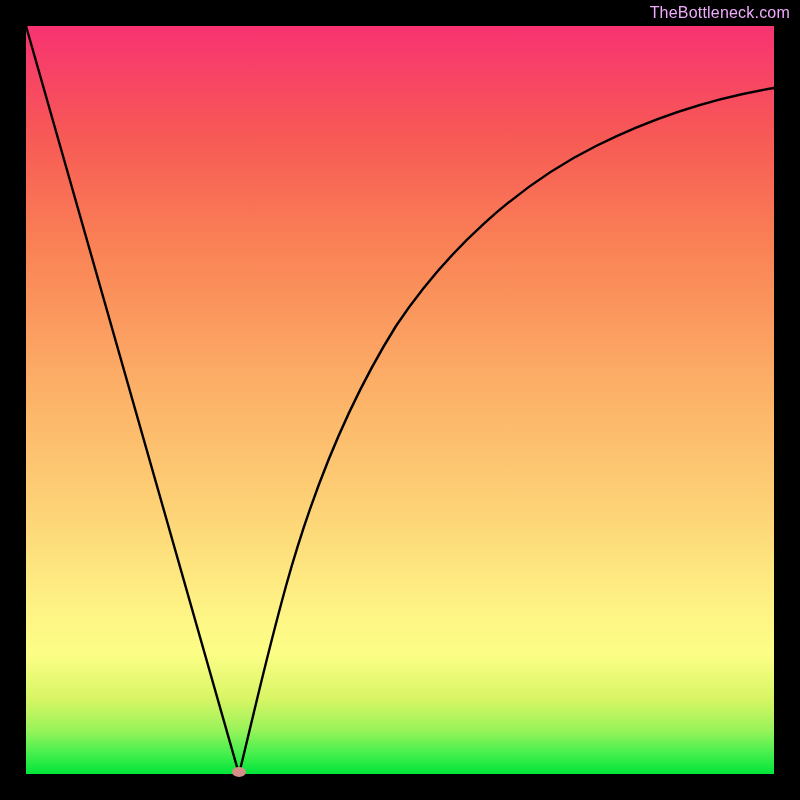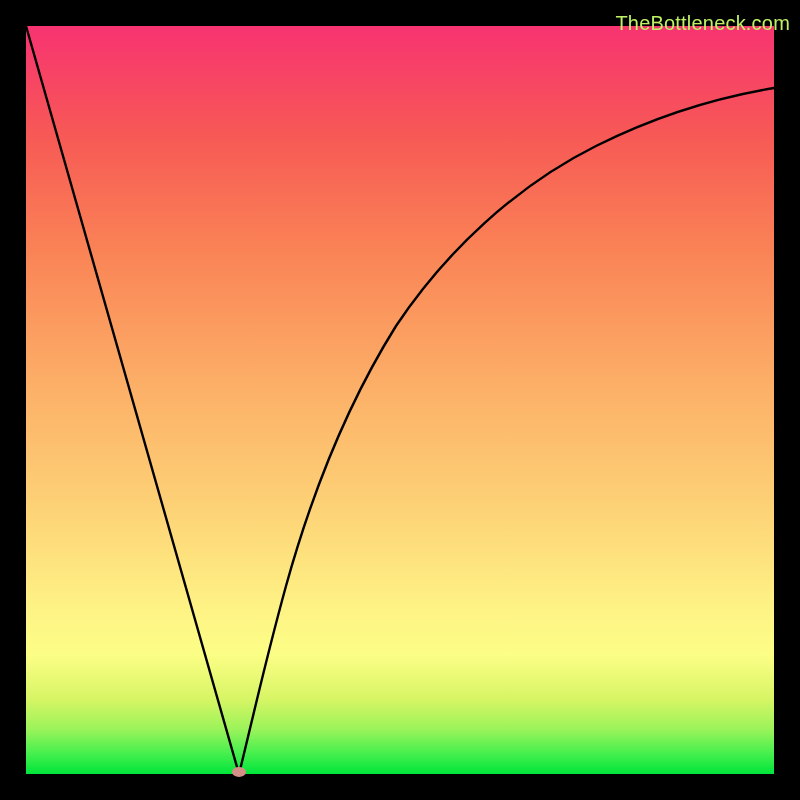--- a/index.html
+++ b/index.html
@@ -50,24 +50,24 @@
   .dot {
     position: absolute;
     width: 14px;
     height: 10px;
     border-radius: 50%;
     background: #D68F86;
     transform: translate(-50%, -50%);
   }
   .watermark {
     position: absolute;
-    top: 12px;
+    top: 4px;
     right: 10px;
-    color: #bef264;
-    font-size: 20px;
+    color: #f0abfc;
+    font-size: 16px;
     font-weight: 500;
     letter-spacing: 0.2px;
     user-select: none;
   }
 </style>
 </head>
 <body>
 
 <div class="outer">
 

